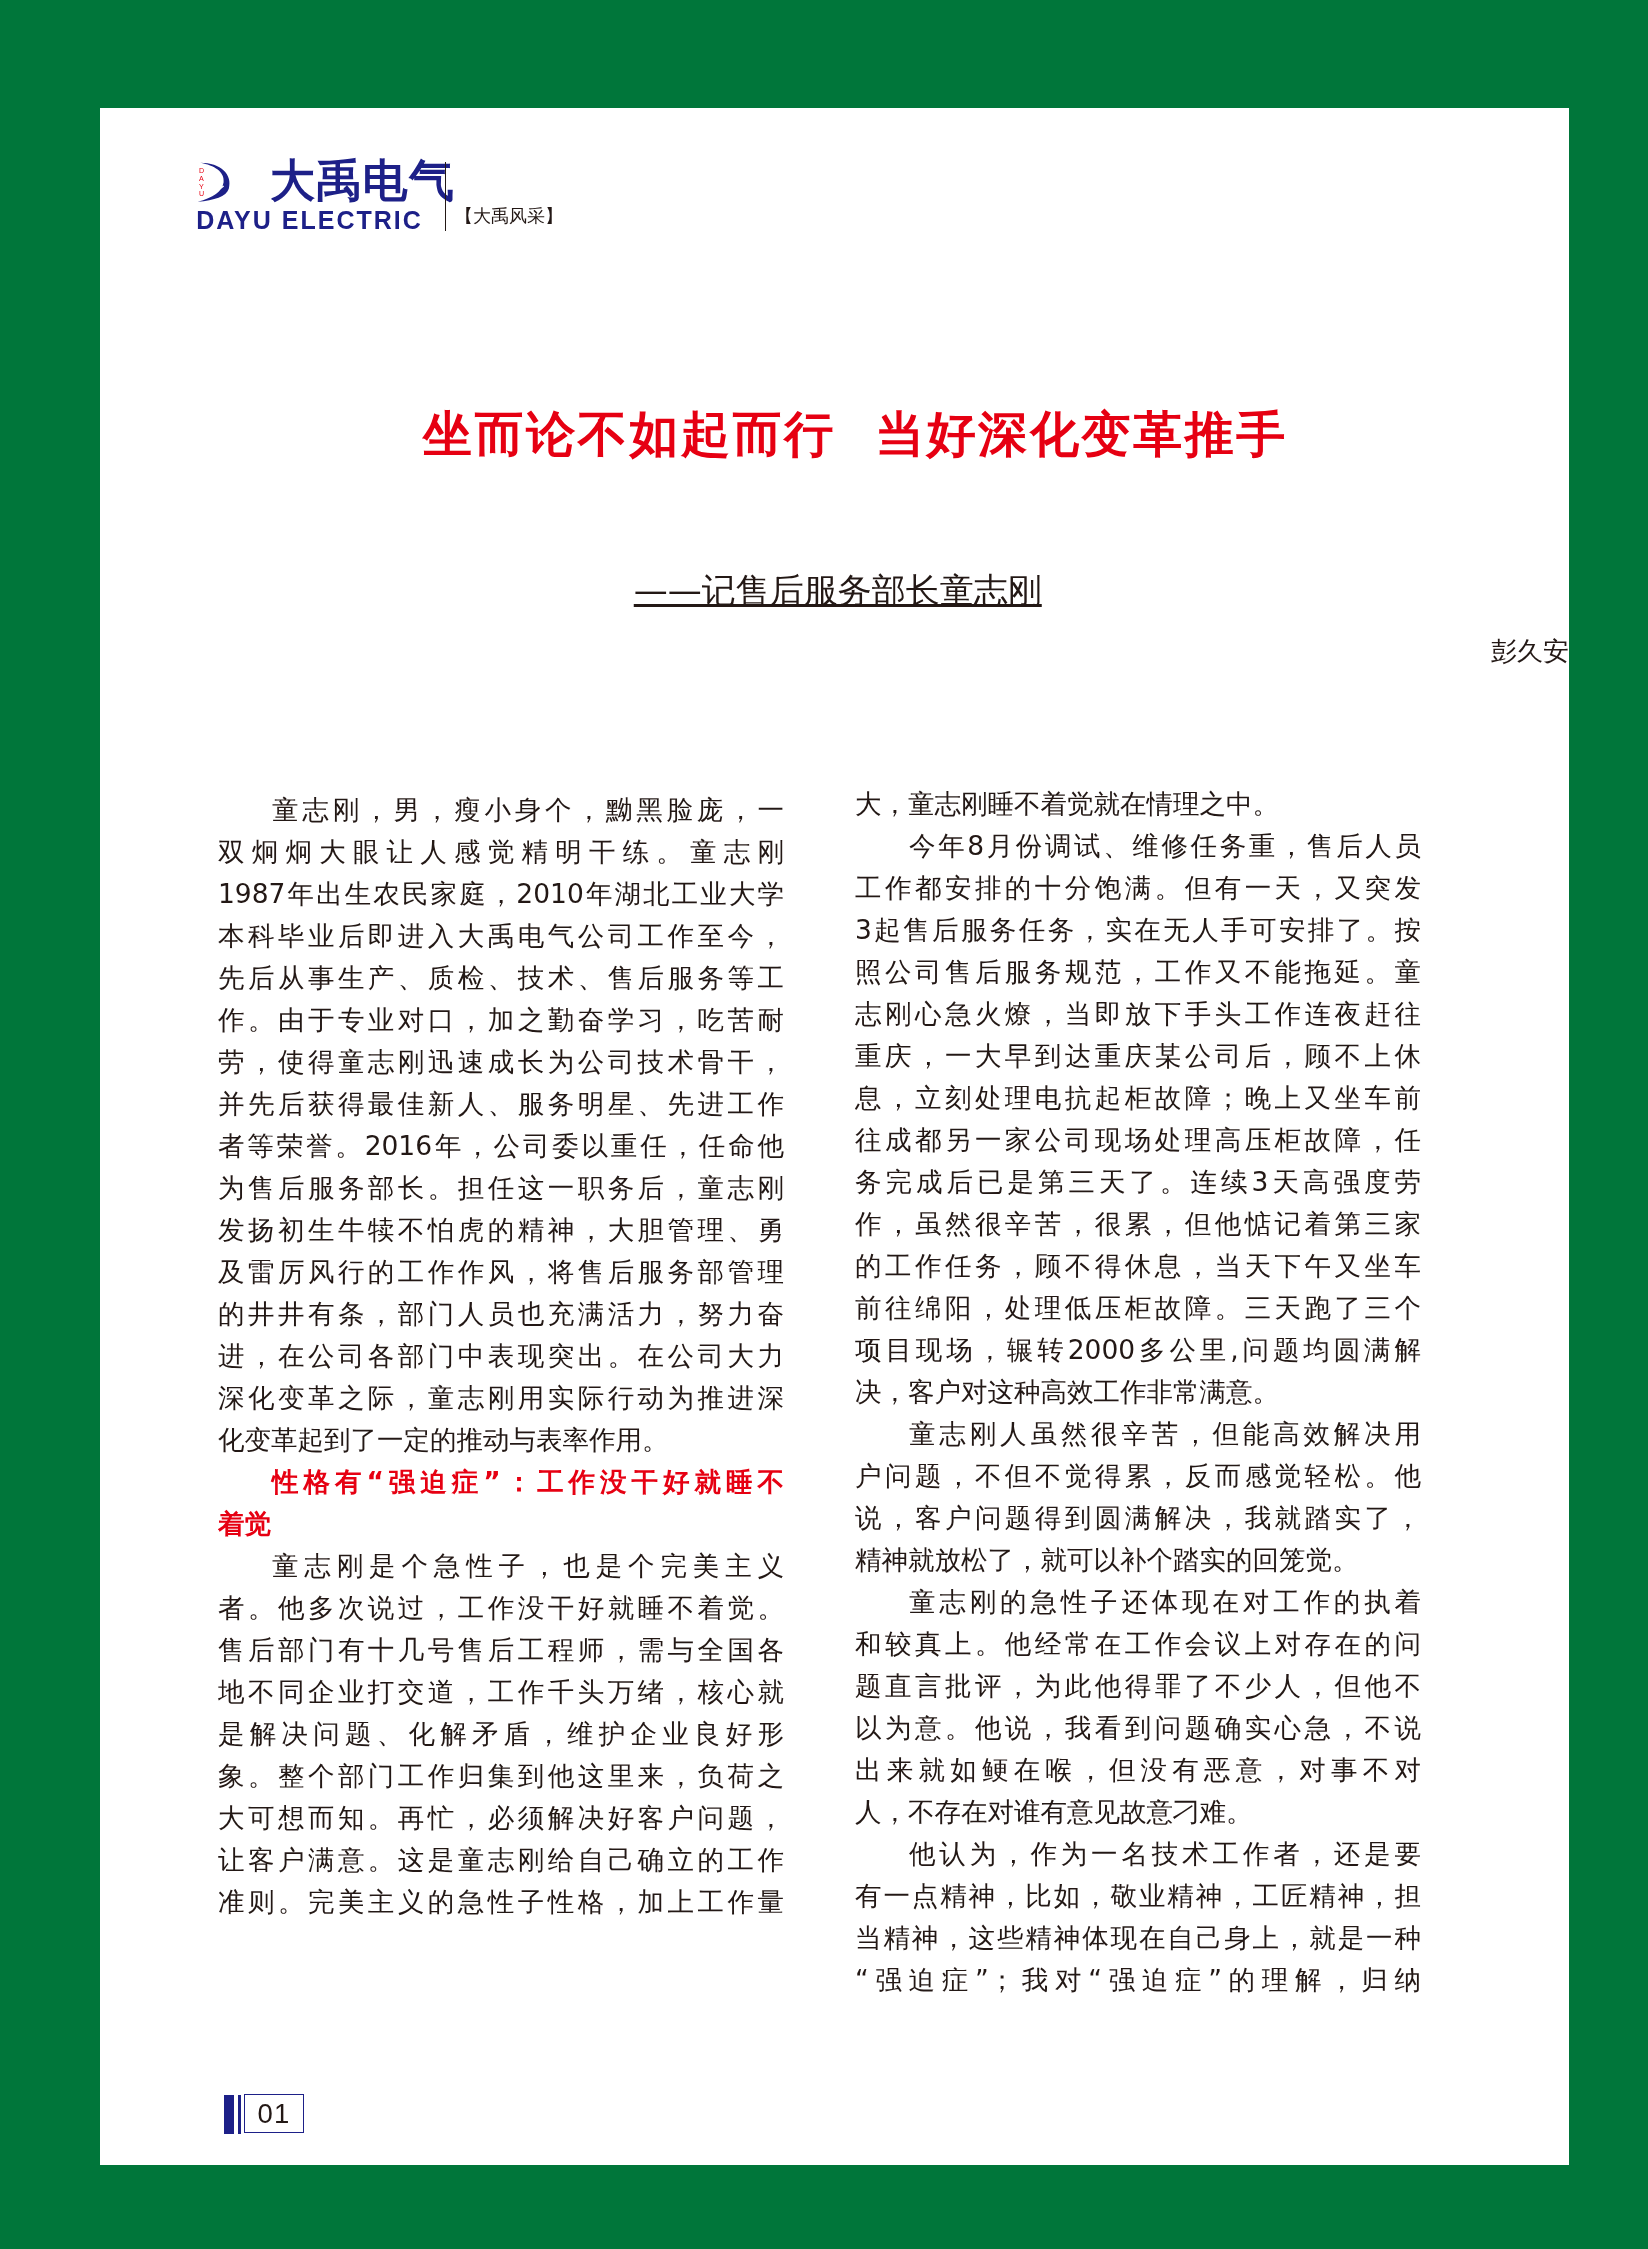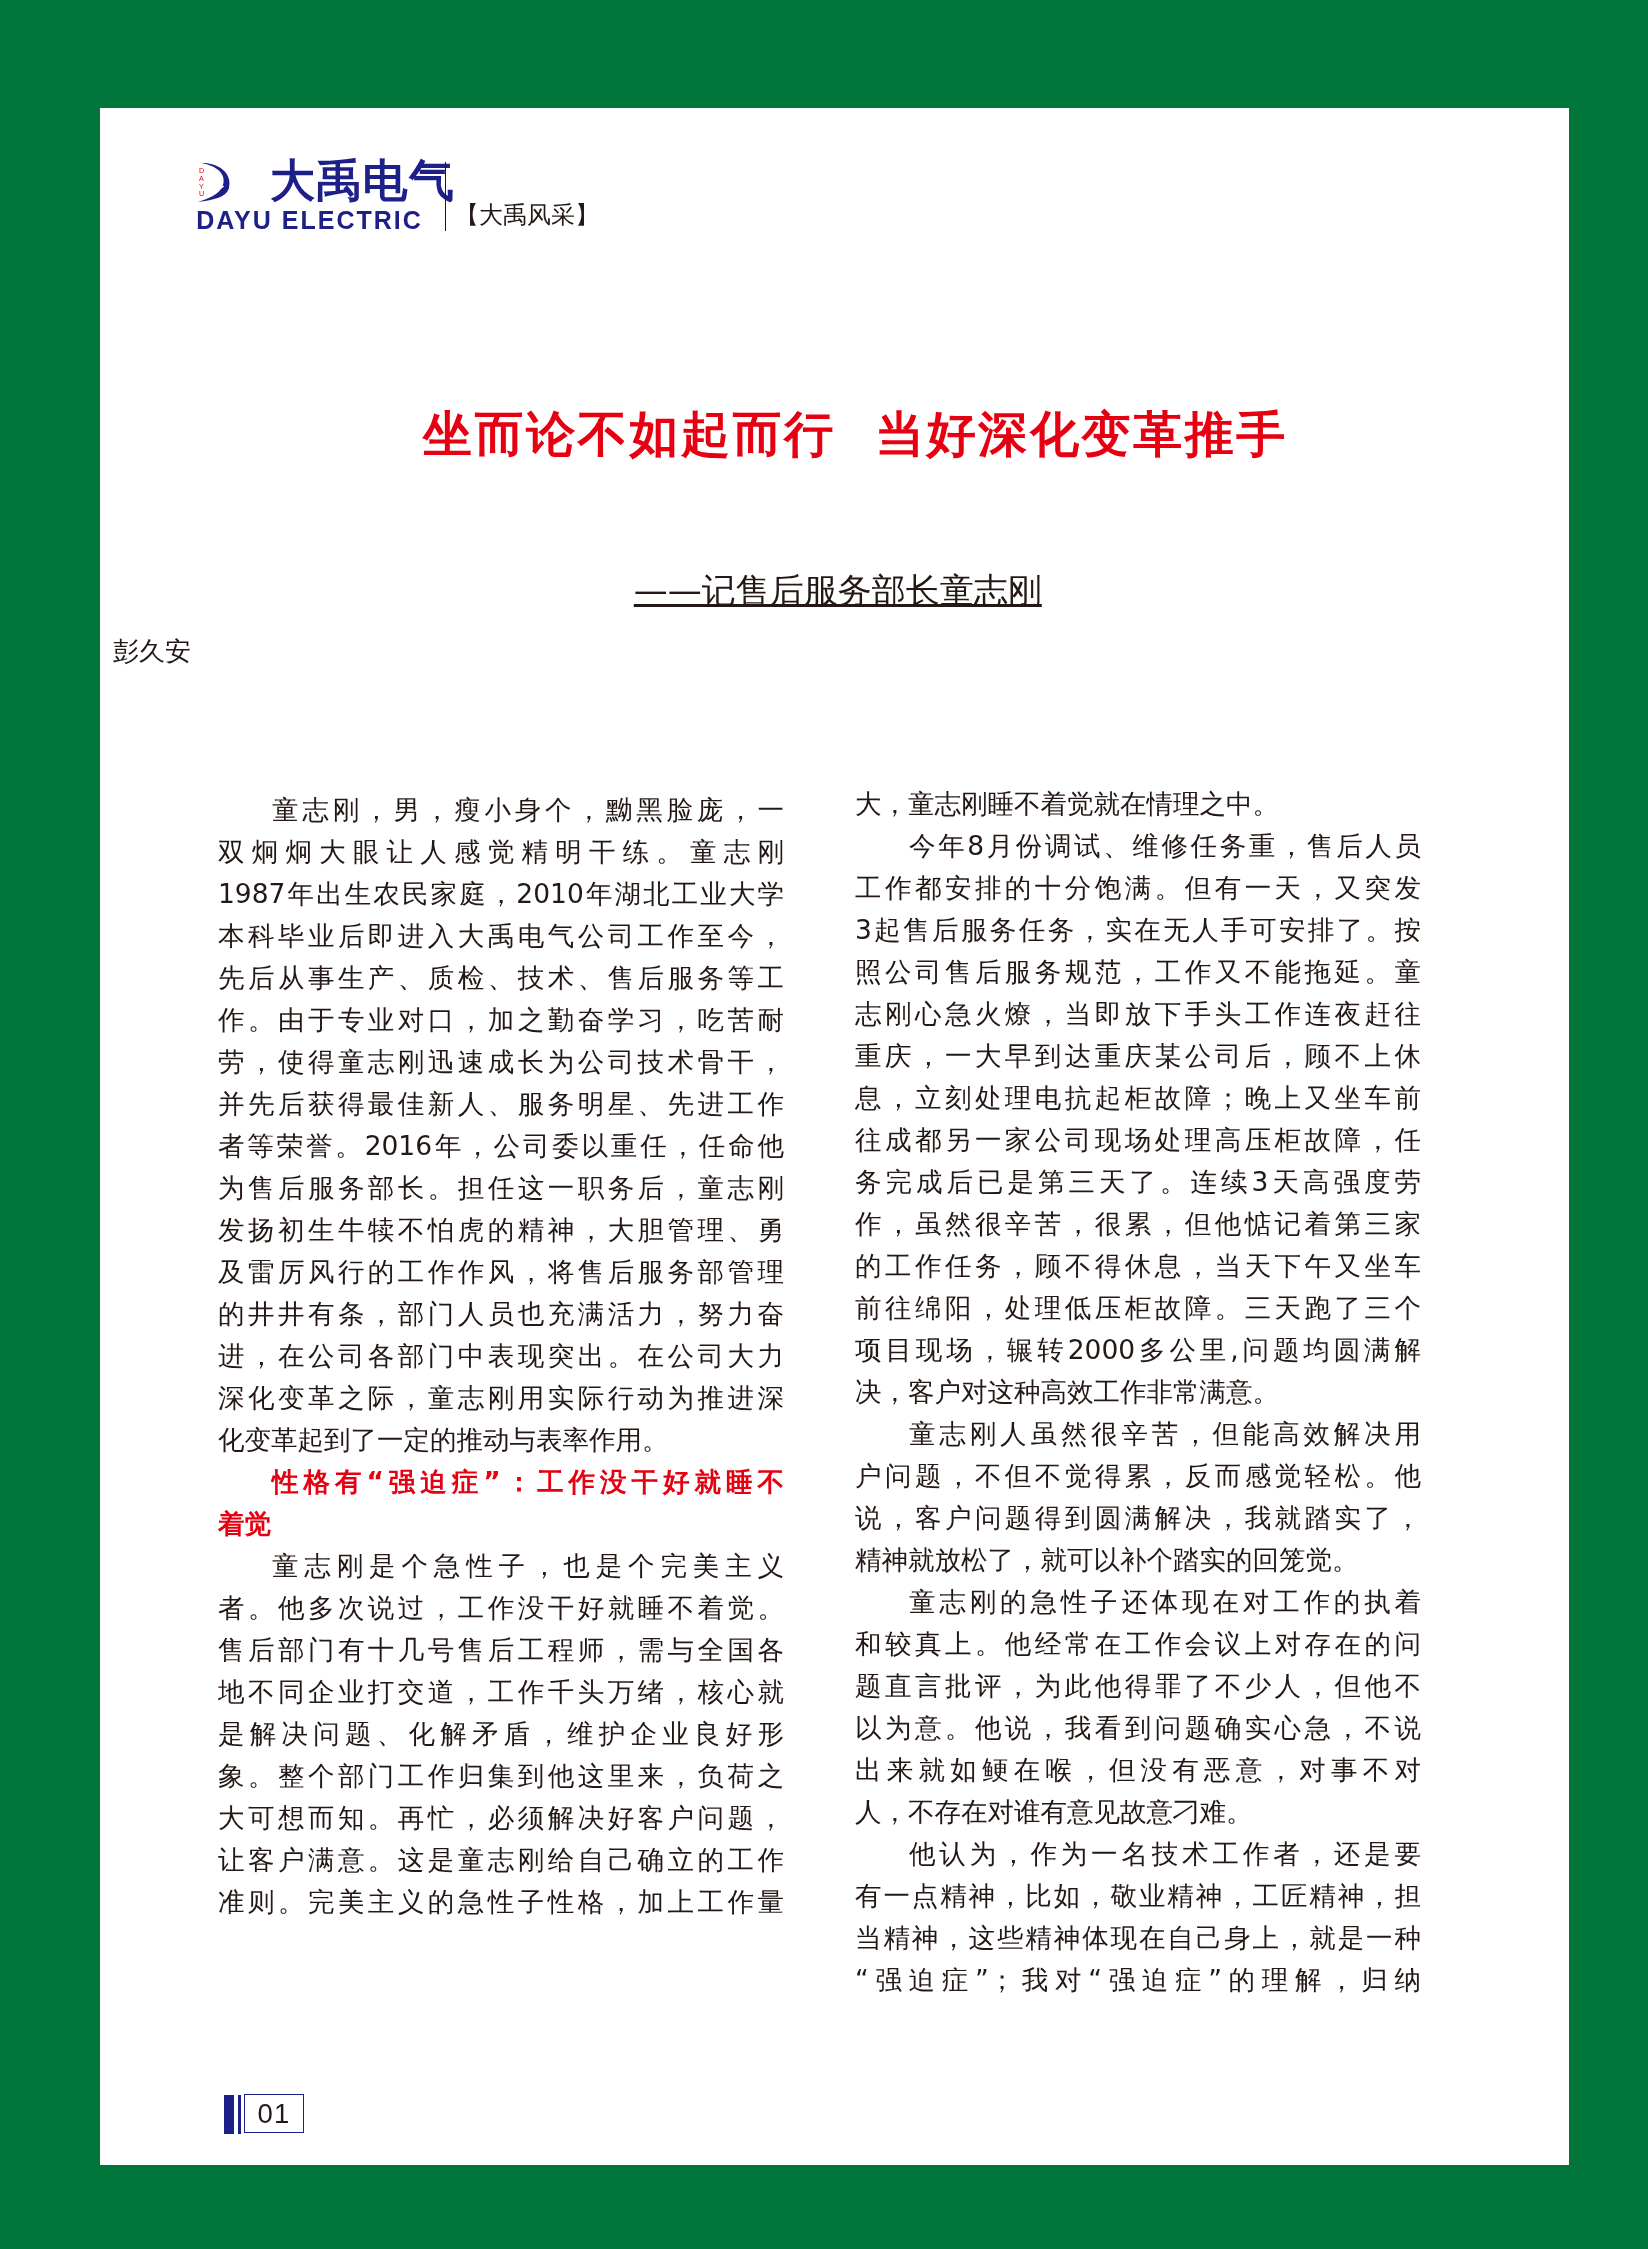--- a/index.html
+++ b/index.html
@@ -29,37 +29,37 @@
     position: absolute; left: 1.3px; top: 51px;
     font-family: "Liberation Sans", sans-serif; font-weight: bold;
     font-size: 25px; line-height: 26px; color: #1D2088;
     letter-spacing: 2px; white-space: nowrap;
   }
   .header-divider {
     position: absolute; left: 445px; top: 162px; width: 1.3px; height: 69px; background: #231815;
   }
   .section-tag {
     position: absolute; left: 455px; top: 200px;
-    font-size: 24px; line-height: 31px; color: #231815; white-space: nowrap;
+    font-size: 18px; line-height: 31px; color: #231815; white-space: nowrap;
   }
   
   .title {
     position: absolute; left: 100px; top: 392px; width: 1511px;
     text-align: center; color: #E60012;
     font-family: "DejaVu Sans", sans-serif; font-weight: bold;
     font-size: 49px; line-height: 85px; letter-spacing: 2.6px; white-space: pre;
   }
   .subtitle {
     position: absolute; left: 100px; top: 567px; width: 1469px; padding-left: 6.5px; box-sizing: border-box;
     text-align: center; color: #231815;
     font-size: 34px; line-height: 46px; white-space: nowrap; text-decoration: underline;
   }
   .author {
-    position: absolute; left: 100px; top: 633px; width: 1469px; padding-left: 13px; box-sizing: border-box;
-    text-align: left; color: #231815;
+    position: absolute; left: 100px; top: 633px; width: 1469px; padding-left: 3px; box-sizing: border-box;
+    text-align: right; color: #231815;
     font-size: 26px; line-height: 37px;
   }
   
   .column {
     position: absolute; top: 783px; width: 566px;
   }
   .col-left { left: 218px; margin-top: 6px; }
   .col-right { left: 855px; }
   .line {
     height: 42px; line-height: 42px;

